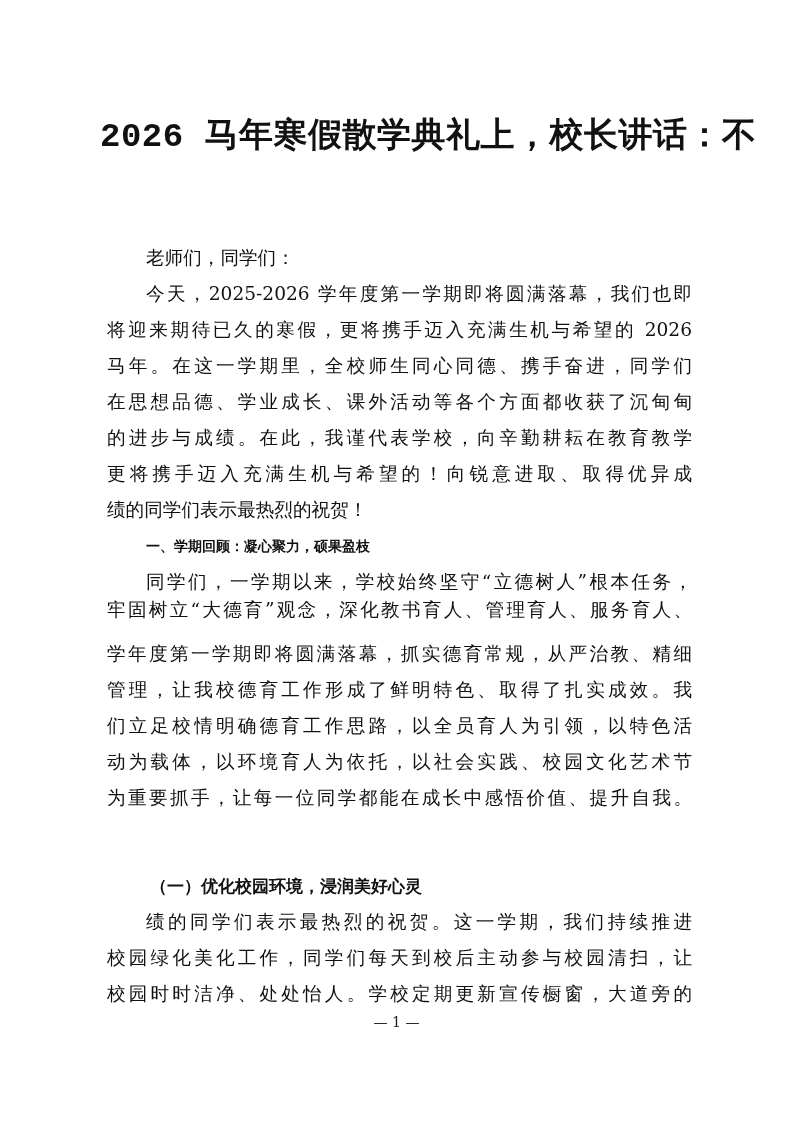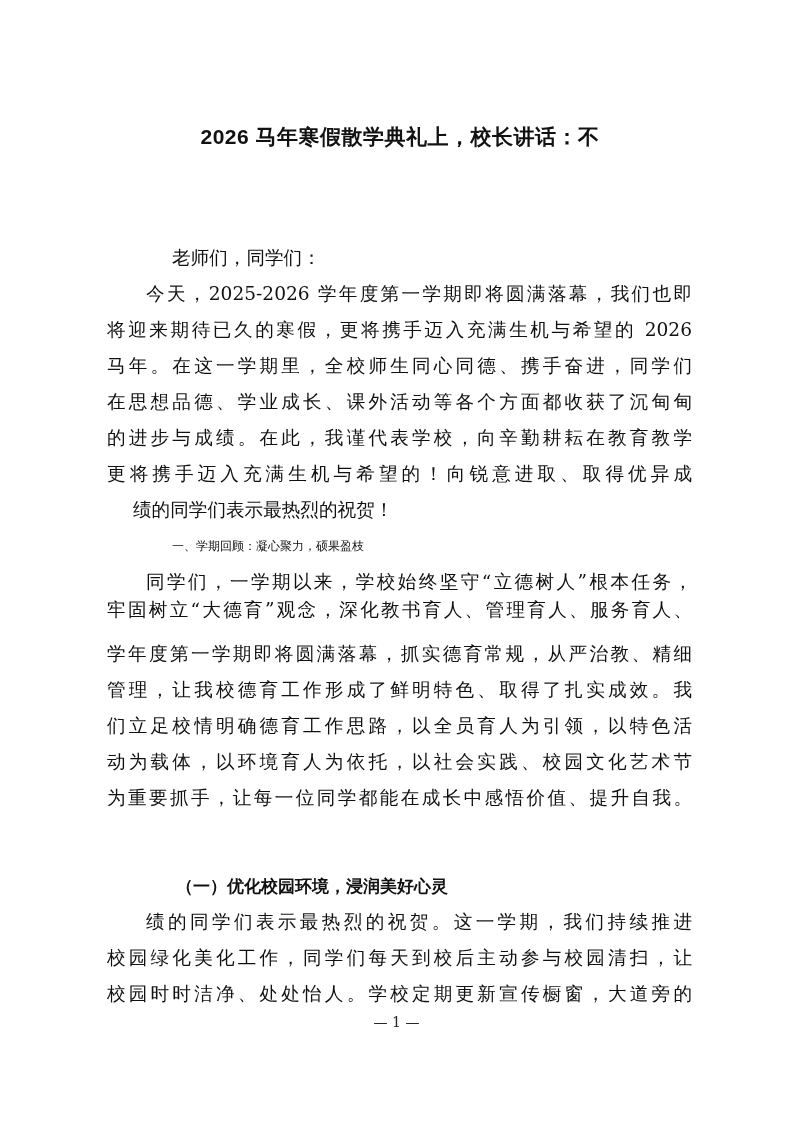--- a/index.html
+++ b/index.html
@@ -1,25 +1,25 @@
 <!DOCTYPE html>
 <html><head>
 <meta charset="utf-8">
 <style>
   html, body { margin:0; padding:0; background:#ffffff; }
   body { width:793px; height:1122px; position:relative; overflow:hidden; color:#111; }
   .title { position:absolute; left:100px; width:600px; top:116px; text-align:center;
-    font-family:Liberation Sans, sans-serif; font-weight:bold; font-size:21px; line-height:42px; letter-spacing:0.5px; }
+    font-family:Liberation Mono, monospace; font-weight:bold; font-size:34px; line-height:42px; letter-spacing:0.5px; }
   .title span { display:block; white-space:nowrap; }
   .body { position:absolute; left:107px; width:585px; top:240px;
     font-family:"DejaVu Serif", serif; font-size:18.6px; color:#111; }
   .line { position:absolute; left:0; width:585px; white-space:nowrap; text-align:justify; text-align-last:justify; height:36px; line-height:36px; }
-  .line.short { text-align-last:left;margin-left:26px; }
+  .line.short { text-align-last:left; }
   .indent { padding-left:39px; box-sizing:border-box; }
-  .h1 { font-family:"DejaVu Sans", sans-serif; font-weight:normal; font-size:12px; }
+  .h1 { font-family:"DejaVu Sans", sans-serif; font-weight:bold; font-size:14px; }
   .h2 { font-family:"DejaVu Sans", sans-serif; font-weight:bold; font-size:17px; }
   .pagenum { position:absolute; top:1014px; left:0; width:793px; text-align:center;
     font-family:"DejaVu Serif", serif; font-size:14px; color:#222; }
 </style>
 </head>
 <body>
 
 <div class="title">
   <span>2026 马年寒假散学典礼上，校长讲话：不</span>
 </div>

